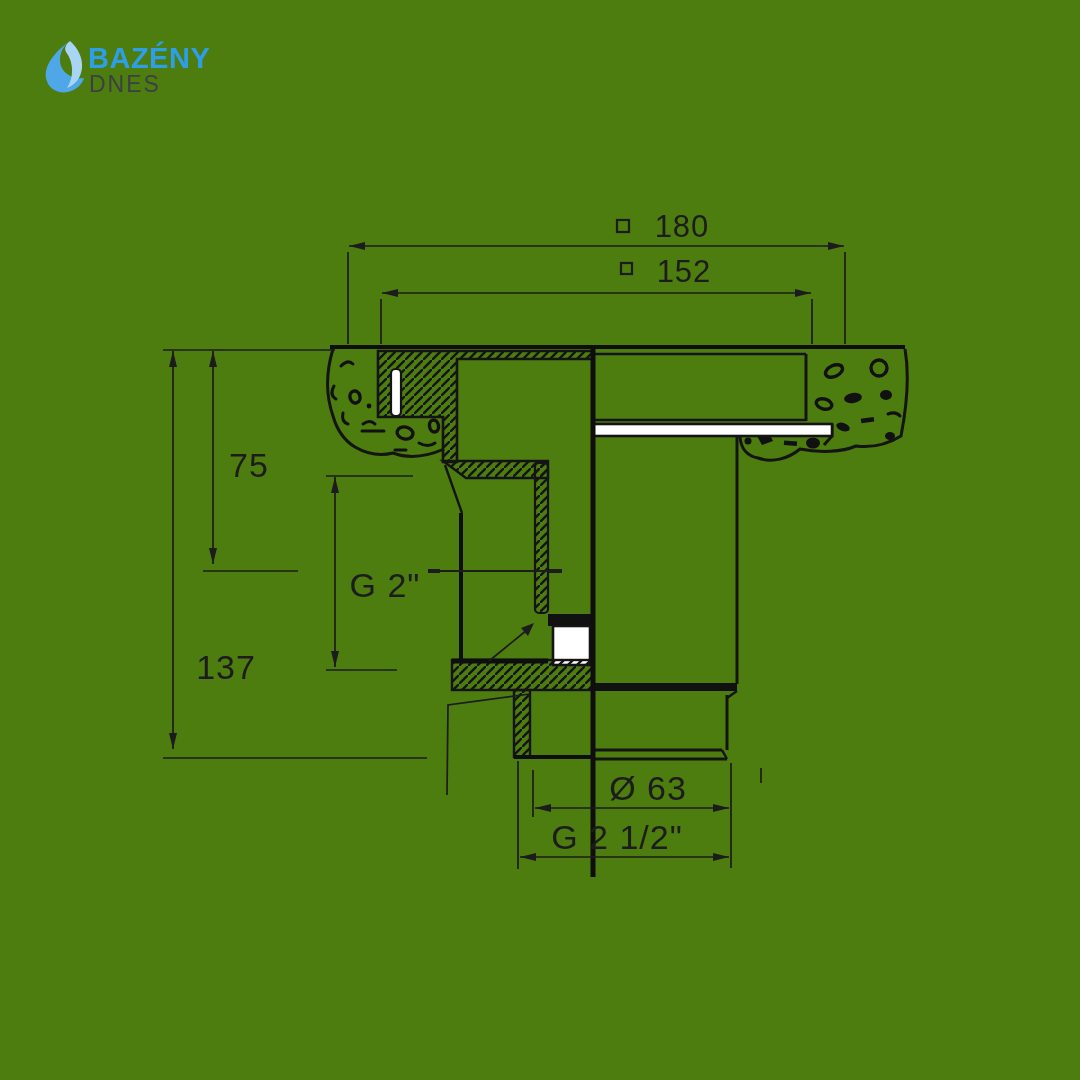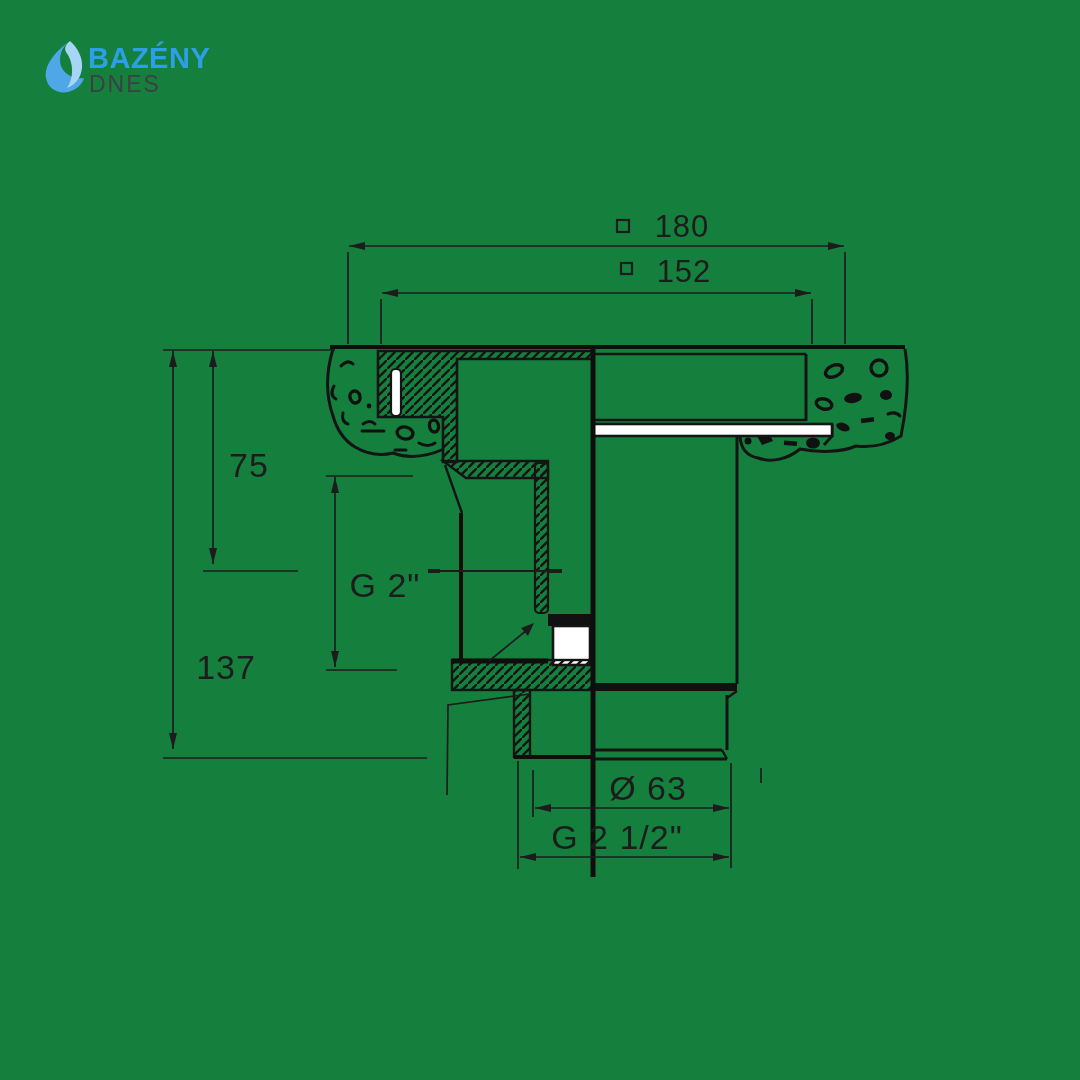--- a/index.html
+++ b/index.html
@@ -1,16 +1,16 @@
 <!DOCTYPE html>
 <html><head>
 <meta charset="utf-8">
 <style>
   html,body{margin:0;padding:0;background:#fff;}
-  .canvas{position:relative;width:1080px;height:1080px;background:#15803d;overflow:hidden;
+  .canvas{position:relative;width:1080px;height:1080px;background:#4d7c0f;overflow:hidden;
           font-family:"Liberation Sans", sans-serif;}
   svg text{font-family:"Liberation Sans", sans-serif;}
   .dim-label{font-size:34px;fill:#1c1c1c;letter-spacing:1px;}
   .dim-label-sm{font-size:31px;fill:#1c1c1c;letter-spacing:1px;}
   .brand-text{font-size:29px;font-weight:bold;letter-spacing:0.5px;}
   .sub-text{font-size:23px;letter-spacing:2px;}
   .thin{stroke:#1c1c1c;stroke-width:1.7;fill:none;}
   .outline{stroke:#141414;stroke-width:3;fill:none;}
   .outline2{stroke:#141414;stroke-width:2.4;fill:none;}
   .arrow{fill:#1c1c1c;stroke:none;}

